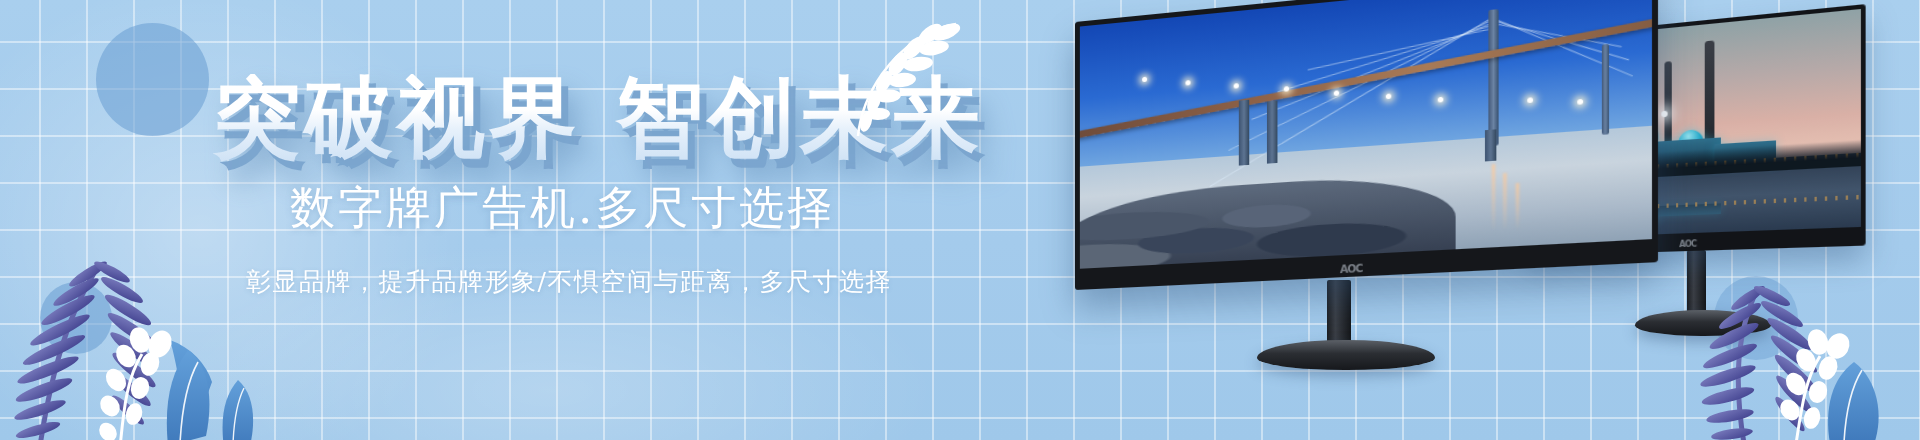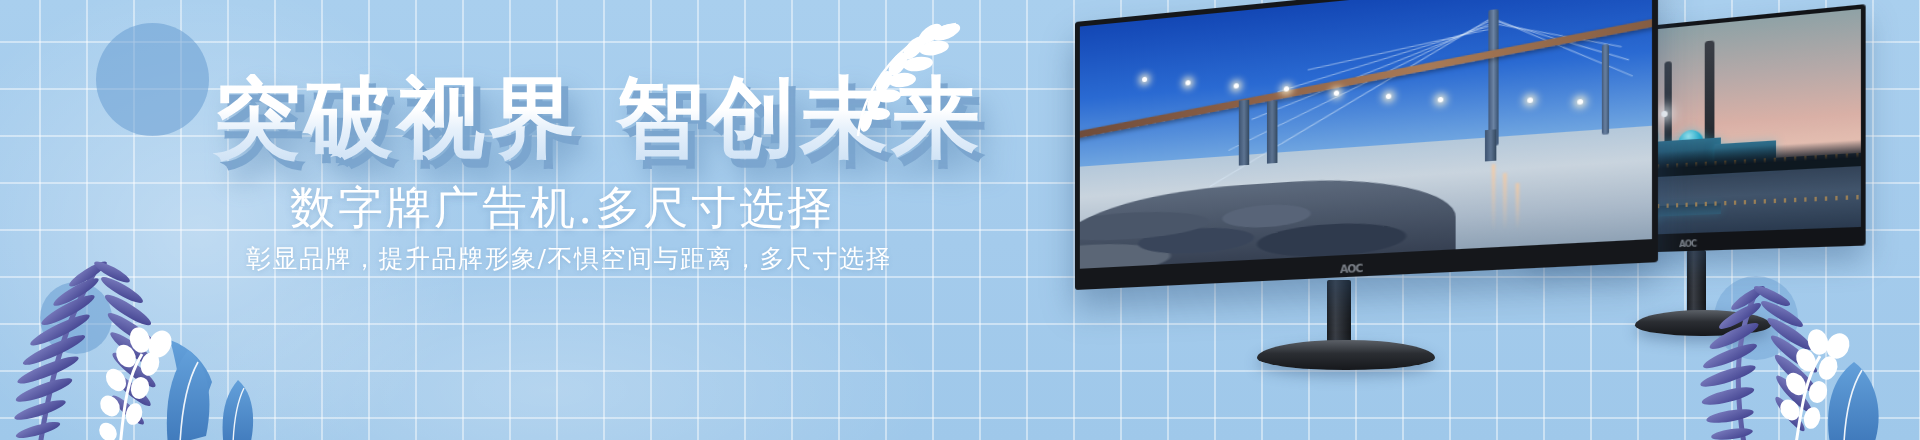--- a/index.html
+++ b/index.html
@@ -80,21 +80,21 @@
   }
   .subhead{
     position:absolute;left:290px;top:185px;
     font-size:45px;line-height:1;letter-spacing:3px;color:#ffffff;
     font-family:"DejaVu Serif","Liberation Serif",serif;
     font-weight:400;
     text-shadow:0 2px 6px rgba(90,135,180,.35);
     white-space:nowrap;
   }
   .tagline{
-    position:absolute;left:246px;top:246px;
+    position:absolute;left:246px;top:269px;
     font-size:25px;line-height:1;letter-spacing:1.5px;color:#ffffff;
     font-family:"DejaVu Serif","Liberation Serif",serif;
     text-shadow:0 1px 4px rgba(90,135,180,.30);
     white-space:nowrap;
   }
   
   .plant{position:absolute;pointer-events:none;}
   .plant-left{left:-8px;top:168px;width:270px;height:280px;}
   .plant-right{left:1648px;top:212px;width:280px;height:232px;}
   .plant-top{left:838px;top:18px;width:130px;height:120px;}

